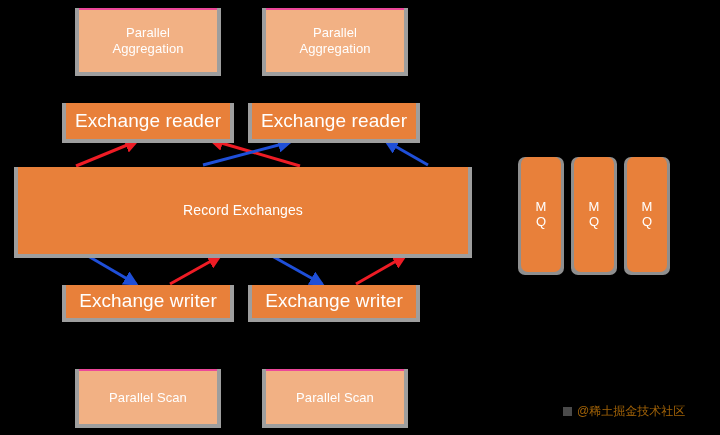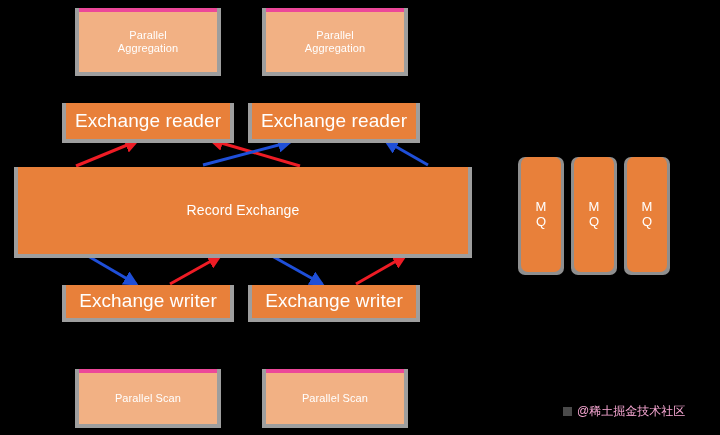--- a/index.html
+++ b/index.html
@@ -23,22 +23,22 @@
     justify-content: center;
     text-align: center;
     color: #ffffff;
     line-height: 1.2;
     letter-spacing: .1px;
     user-select: none;
   }
   
   .node.light {
     background: #f2b184;
-    font-size: 11px;
-    border-top: 4px solid #ec4899;
+    font-size: 13px;
+    border-top: 2px solid #ec4899;
     box-shadow: -4px 0 0 0 #9e9e9e,
                  4px 0 0 0 #9e9e9e,
                  0 4px 0 0 #9e9e9e,
                 -4px 4px 0 0 #9e9e9e,
                  4px 4px 0 0 #9e9e9e;
   }
   
   .node.solid {
     background: #e8803a;
     font-size: 19px;
@@ -72,21 +72,21 @@
     width: 720px;
     height: 435px;
     pointer-events: none;
   }
 
   .watermark {
     position: absolute;
     display: flex;
     align-items: center;
     gap: 5px;
-    color: #f9a8d4;
+    color: #a16207;
     font-size: 12px;
     white-space: nowrap;
   }
   .wm-square {
     width: 9px;
     height: 9px;
     background: #4a4a4a;
     display: inline-block;
   }
 </style>
@@ -132,21 +132,21 @@
       <div class="node light" style="left: 266px; top: 8px; width: 138px; height: 64px;">
         <div><span>Parallel</span><br><span>Aggregation</span></div>
       </div>
       <div class="node solid" style="left: 66px; top: 103px; width: 164px; height: 36px;">
         <span>Exchange reader</span>
       </div>
       <div class="node solid" style="left: 252px; top: 103px; width: 164px; height: 36px;">
         <span>Exchange reader</span>
       </div>
       <div class="node solid big" style="left: 18px; top: 167px; width: 450px; height: 87px;">
-        <span>Record Exchange</span>
+        <span>Record Exchanges</span>
       </div>
       <div class="node solid" style="left: 66px; top: 285px; width: 164px; height: 33px;">
         <span>Exchange writer</span>
       </div>
       <div class="node solid" style="left: 252px; top: 285px; width: 164px; height: 33px;">
         <span>Exchange writer</span>
       </div>
       <div class="node light" style="left: 79px; top: 369px; width: 138px; height: 55px;">
         <span>Parallel Scan</span>
       </div>

